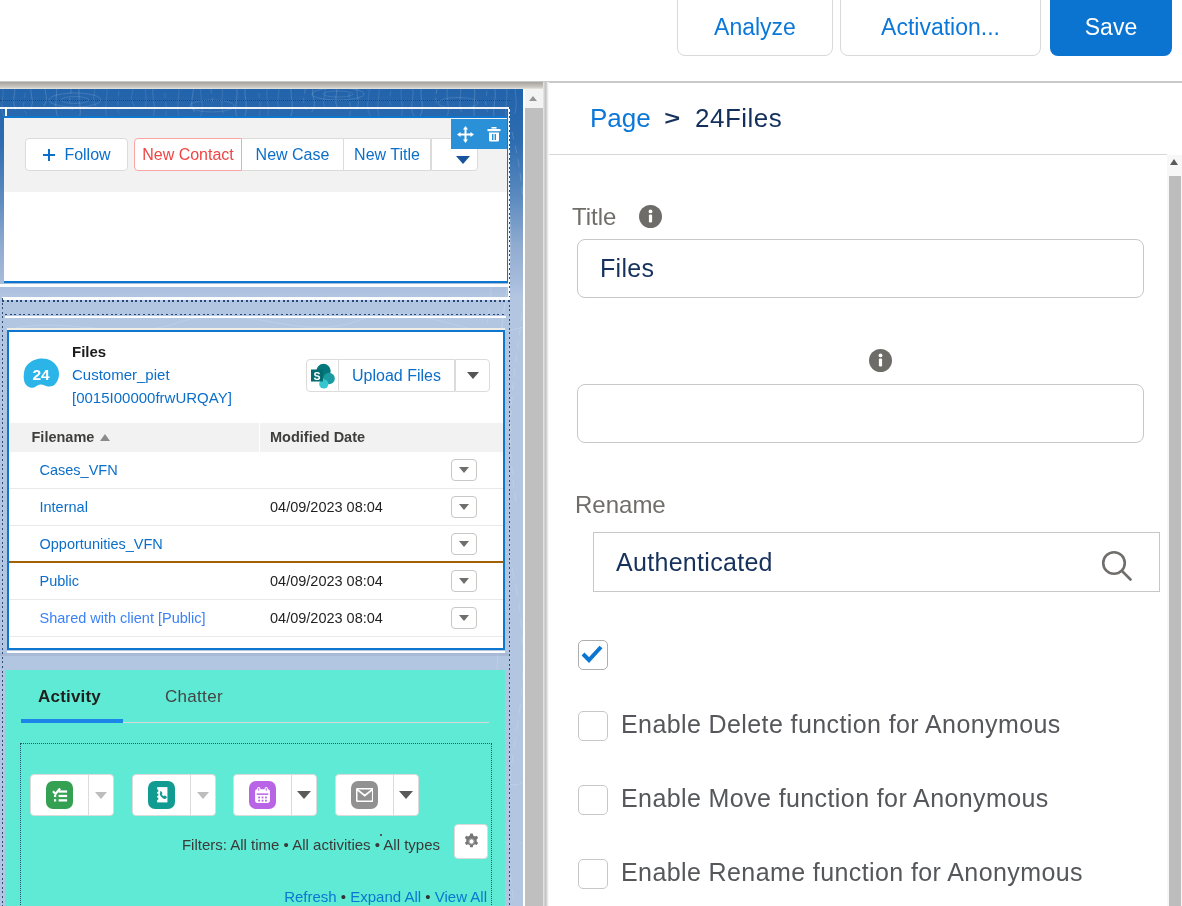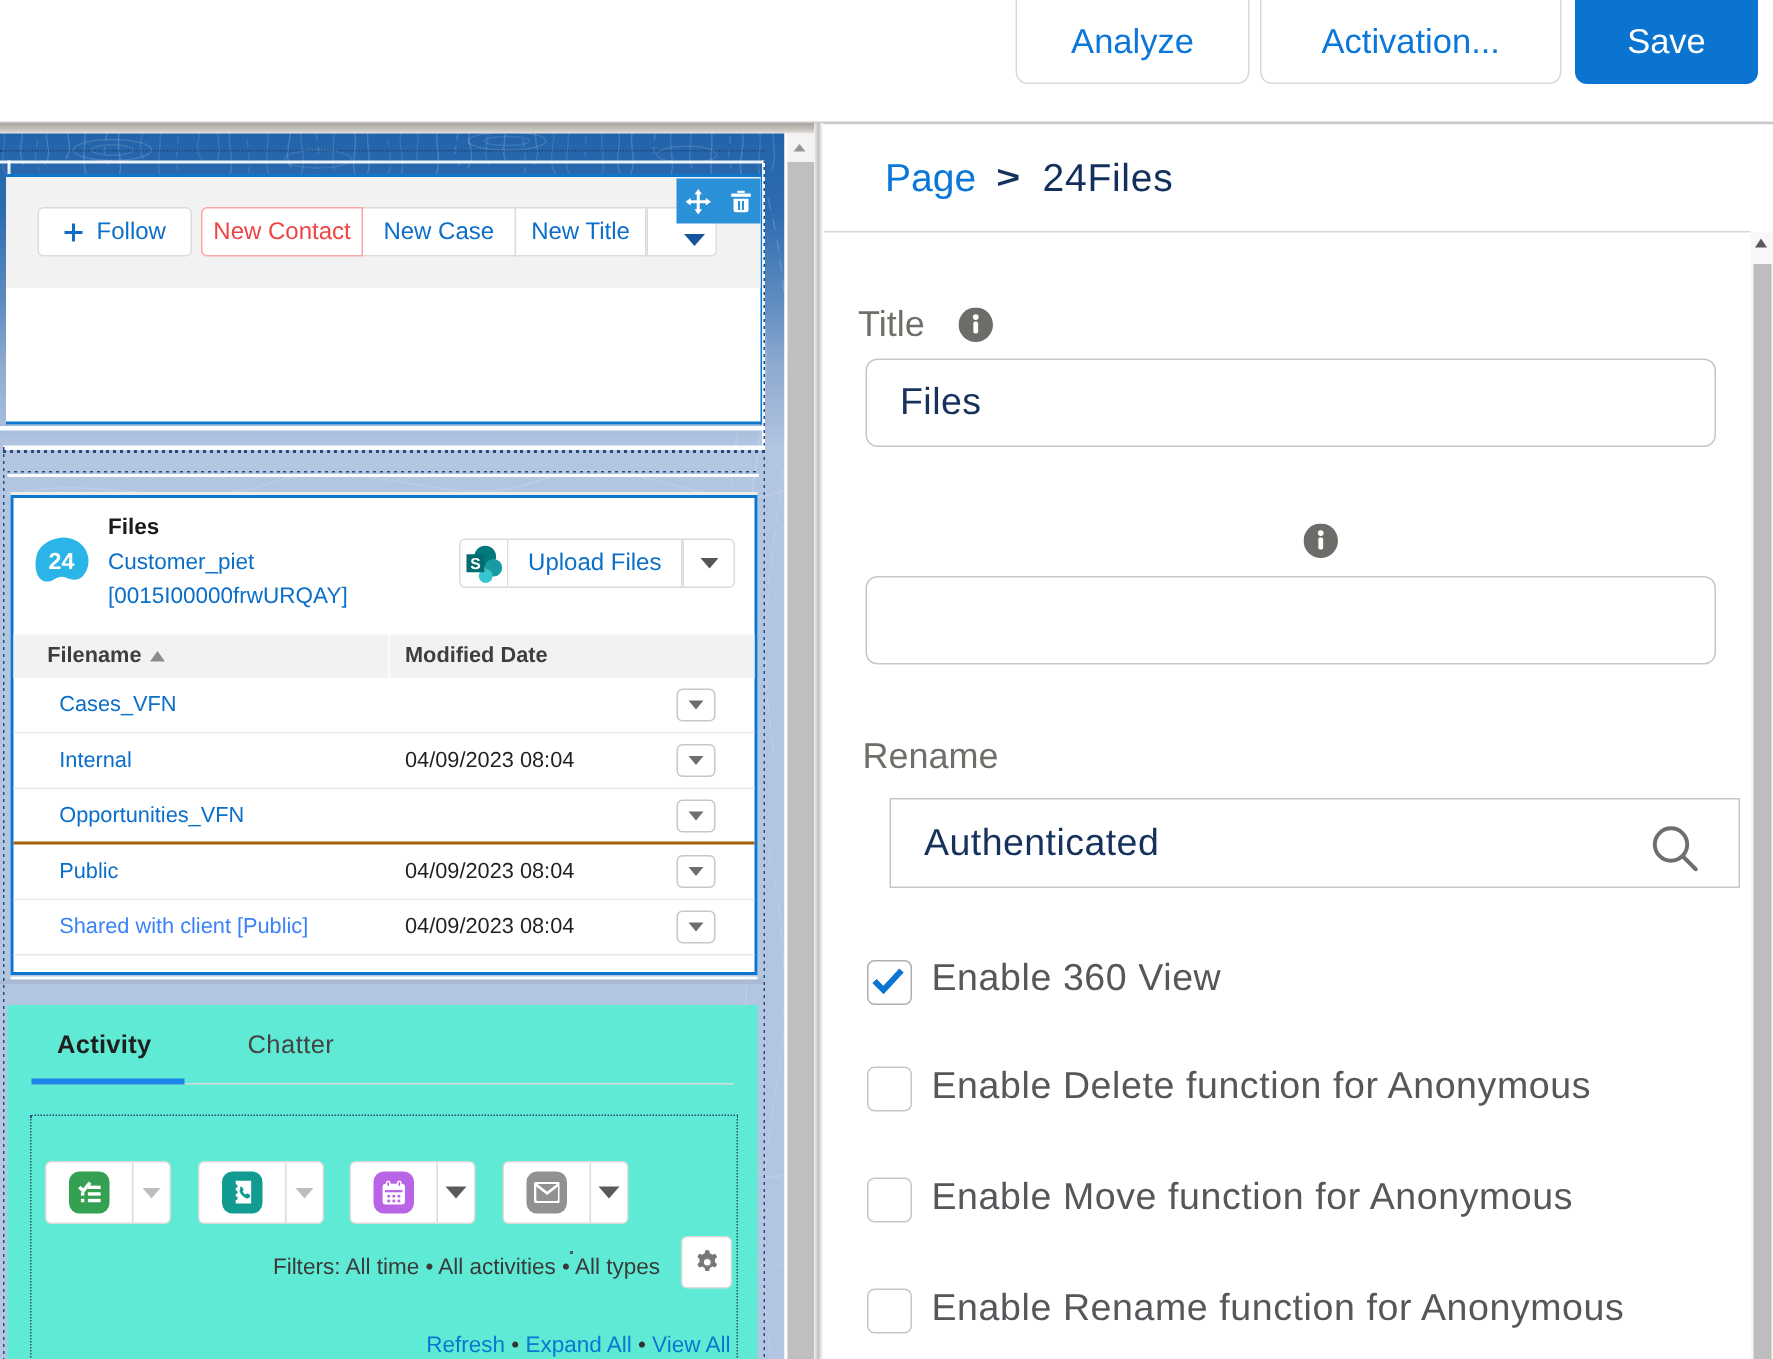--- a/index.html
+++ b/index.html
@@ -333,21 +333,20 @@
   <svg class="abs" width="31" height="31" viewBox="0 0 31 31" style="left:552px;top:467px;" fill="none" stroke="#706e6b" stroke-width="2.6">
     <circle cx="13" cy="13" r="10.8"></circle>
       <path d="M21 21 L29.5 29.5" stroke-linecap="round"></path>
   </svg>
 
   <div class="abs" style="left:29px;top:557px;width:29.5px;height:29.5px;border:1.5px solid #aeaeae;border-radius:5px;background:#fff;">
     <svg width="22" height="18" viewBox="0 0 22 18" style="position:absolute;left:2px;top:4px;">
         <path d="M2 9 L8 15 L20 2" stroke="#0b76d1" stroke-width="4" fill="none"></path>
       </svg>
   </div>
-  <div class="abs" style="left:72px;top:557px;font-size:25px;line-height:1;letter-spacing:0.4px;color:#55575a;">Enable 360 View</div>
 
   <div class="abs" style="left:29px;top:628px;width:29.5px;height:29.5px;border:1.5px solid #c9c7c5;border-radius:5px;background:#fff;"></div>
   <div class="abs" style="left:72px;top:629px;font-size:25px;line-height:1;letter-spacing:0.4px;color:#55575a;">Enable Delete function for Anonymous</div>
 
   <div class="abs" style="left:29px;top:702px;width:29.5px;height:29.5px;border:1.5px solid #c9c7c5;border-radius:5px;background:#fff;"></div>
   <div class="abs" style="left:72px;top:703px;font-size:25px;line-height:1;letter-spacing:0.4px;color:#55575a;">Enable Move function for Anonymous</div>
 
   <div class="abs" style="left:29px;top:776px;width:29.5px;height:29.5px;border:1.5px solid #c9c7c5;border-radius:5px;background:#fff;"></div>
   <div class="abs" style="left:72px;top:777px;font-size:25px;line-height:1;letter-spacing:0.4px;color:#55575a;">Enable Rename function for Anonymous</div>
 </div>

